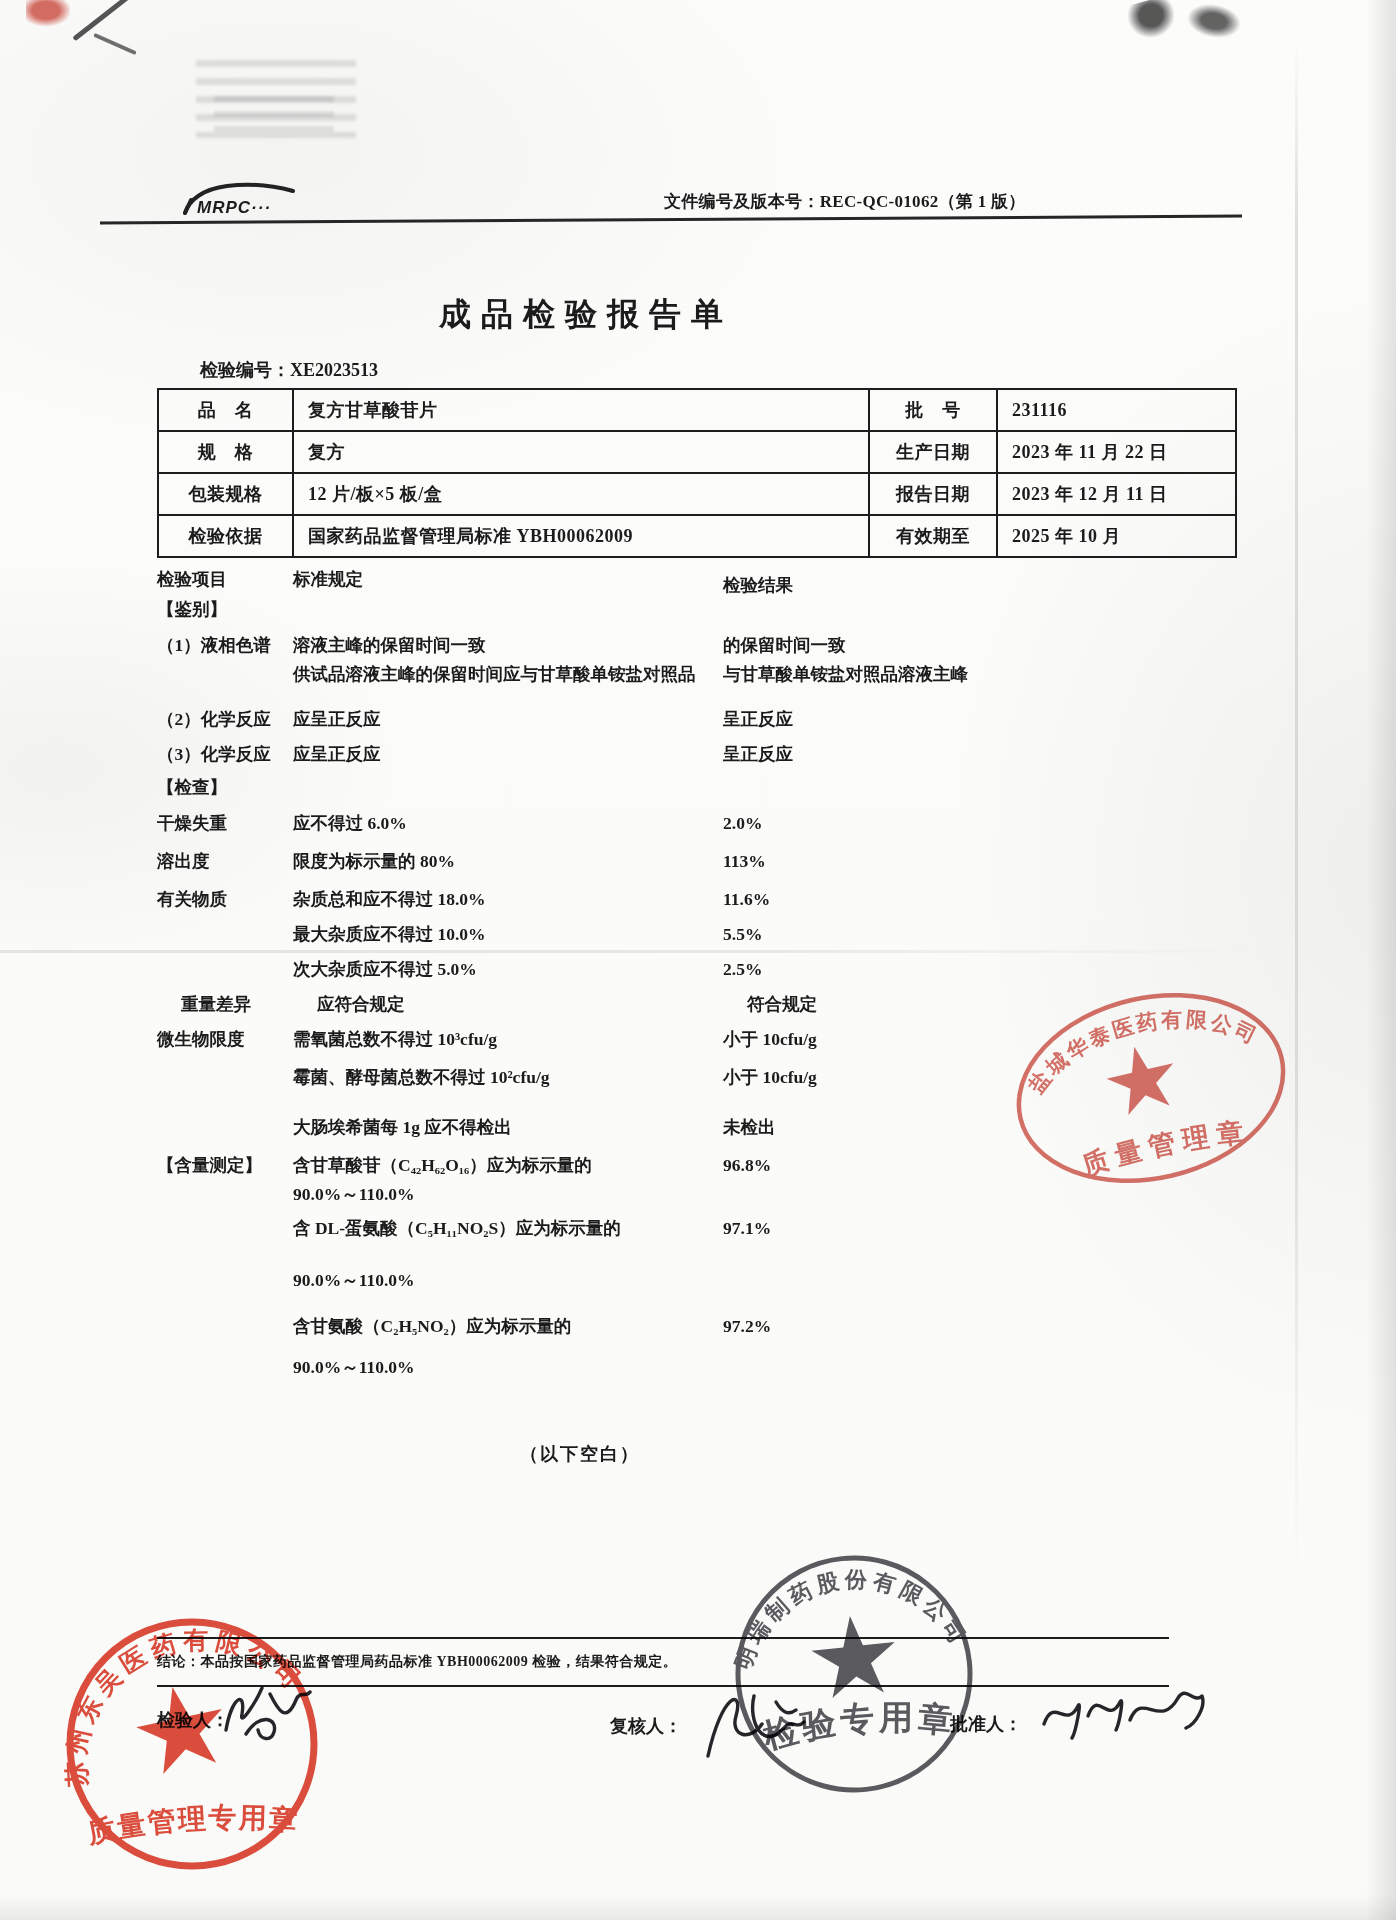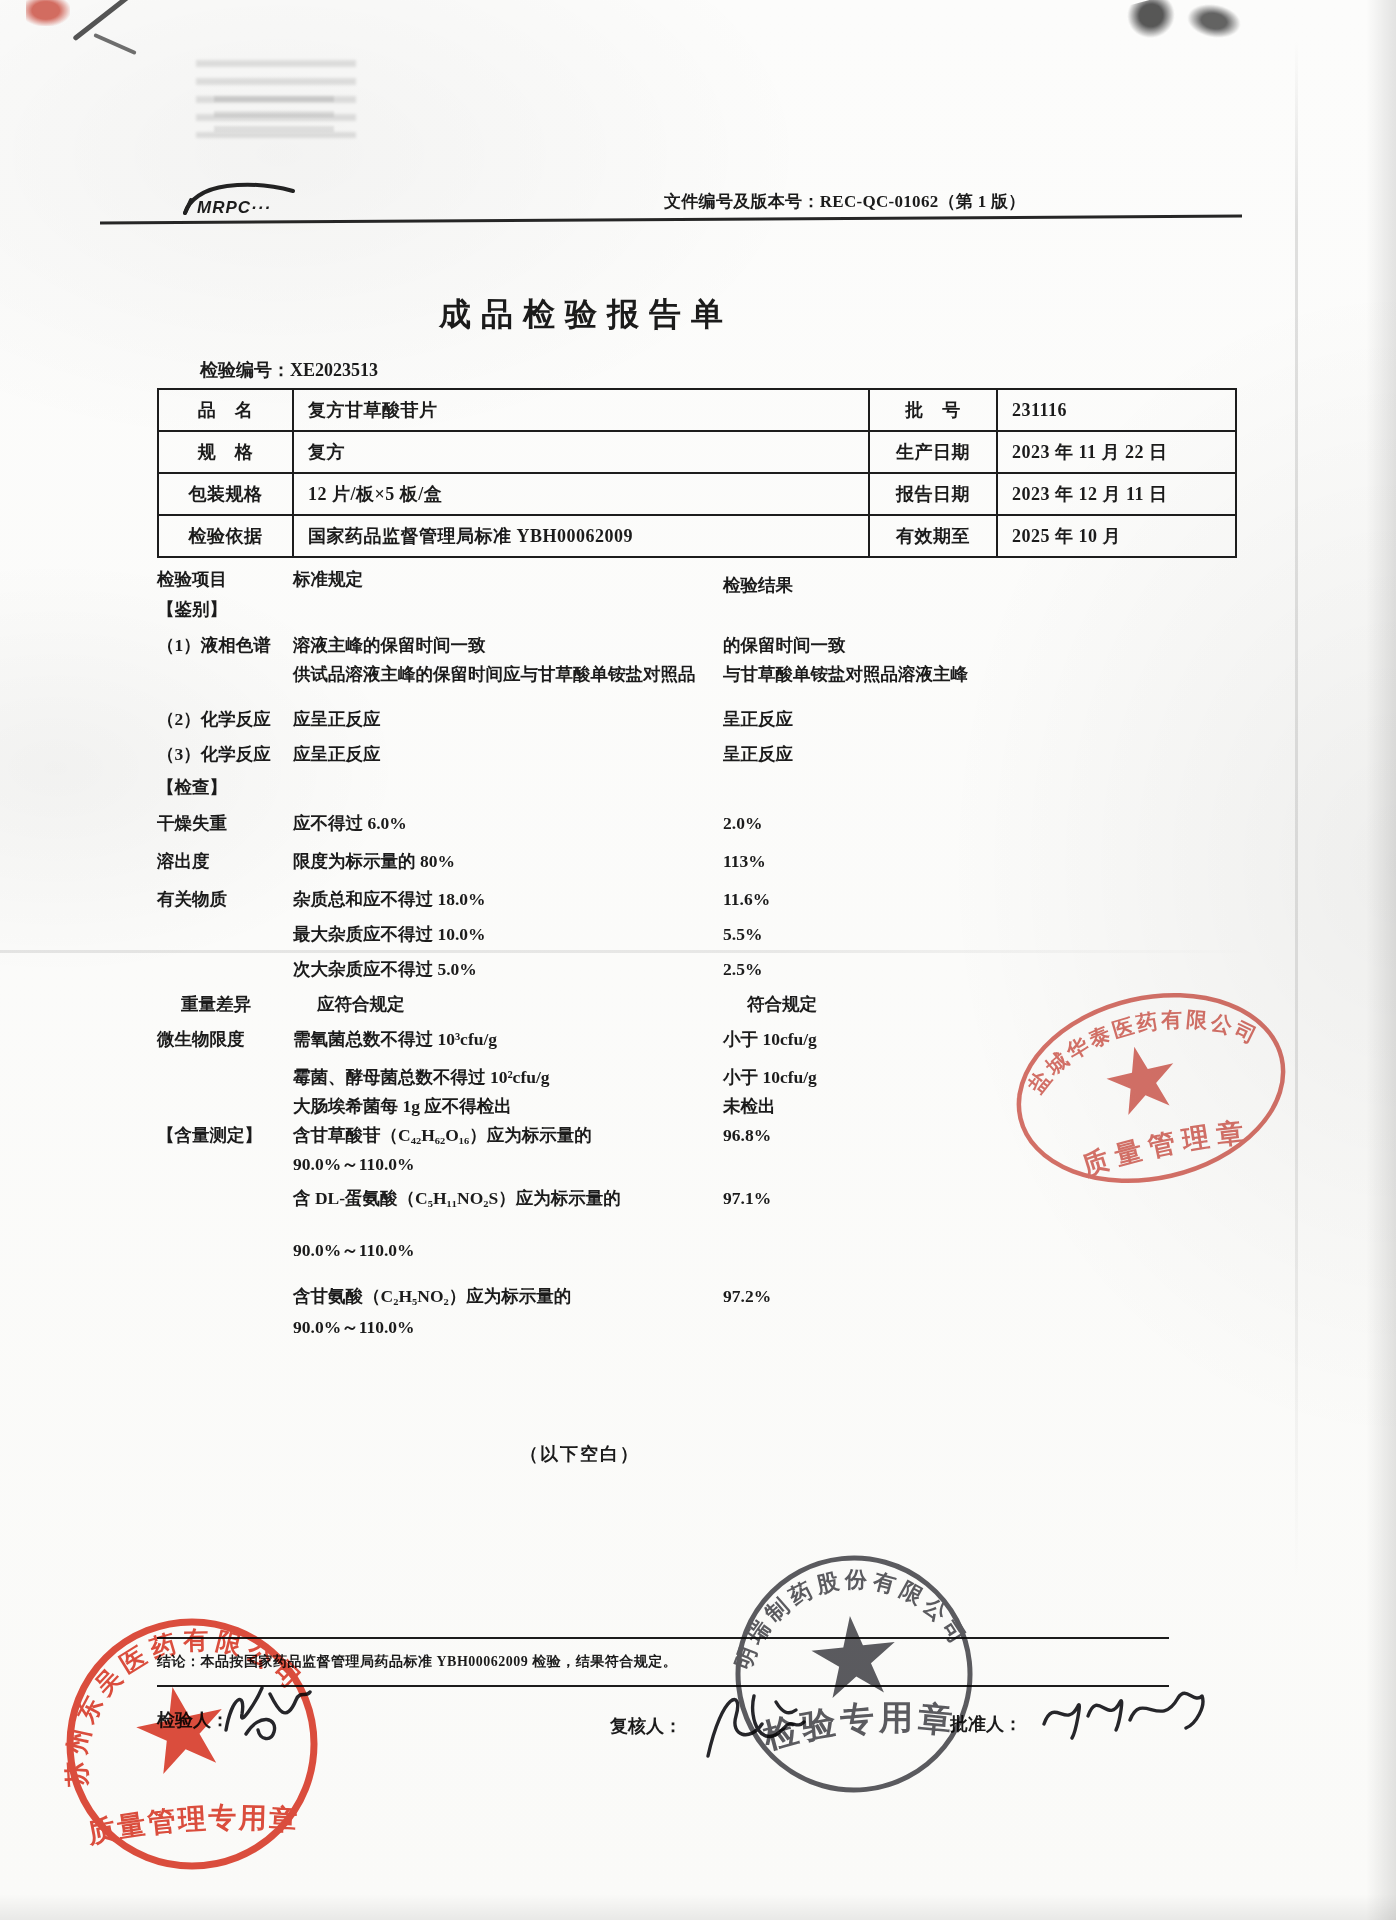--- a/index.html
+++ b/index.html
@@ -238,30 +238,30 @@
         </div>
         <div class="irow" style="margin-bottom: 9px;">
           <div class="c-item ln">微生物限度</div>
           <div class="c-std">
             <div class="ln">需氧菌总数不得过 10³cfu/g</div>
           </div>
           <div class="c-res">
             <div class="ln">小于 10cfu/g</div>
           </div>
         </div>
-        <div class="irow" style="margin-bottom: 0;">
+        <div class="irow" style="margin-bottom: 21px;">
           <div class="c-item ln"></div>
           <div class="c-std">
             <div class="ln">霉菌、酵母菌总数不得过 10²cfu/g</div>
           </div>
           <div class="c-res">
             <div class="ln">小于 10cfu/g</div>
           </div>
         </div>
-        <div class="irow" style="">
+        <div class="irow" style="margin-bottom: 9px;">
           <div class="c-item ln"></div>
           <div class="c-std">
             <div class="ln">大肠埃希菌每 1g 应不得检出</div>
           </div>
           <div class="c-res">
             <div class="ln">未检出</div>
           </div>
         </div>
         <div class="irow" style="margin-bottom: 5px;">
           <div class="c-item ln">【含量测定】</div>
@@ -282,21 +282,21 @@
             <div class="ln">97.1%</div>
           </div>
         </div>
         <div class="irow" style="margin-bottom: 17px;">
           <div class="c-item ln"></div>
           <div class="c-std">
             <div class="ln">90.0%～110.0%</div>
           </div>
           <div class="c-res"></div>
         </div>
-        <div class="irow" style="margin-bottom: 2px;">
+        <div class="irow" style="margin-bottom: 12px;">
           <div class="c-item ln"></div>
           <div class="c-std">
             <div class="ln">含甘氨酸（C₂H₅NO₂）应为标示量的</div>
           </div>
           <div class="c-res">
             <div class="ln">97.2%</div>
           </div>
         </div>
         <div class="irow" style="margin-bottom: 0px;">
           <div class="c-item ln"></div>

